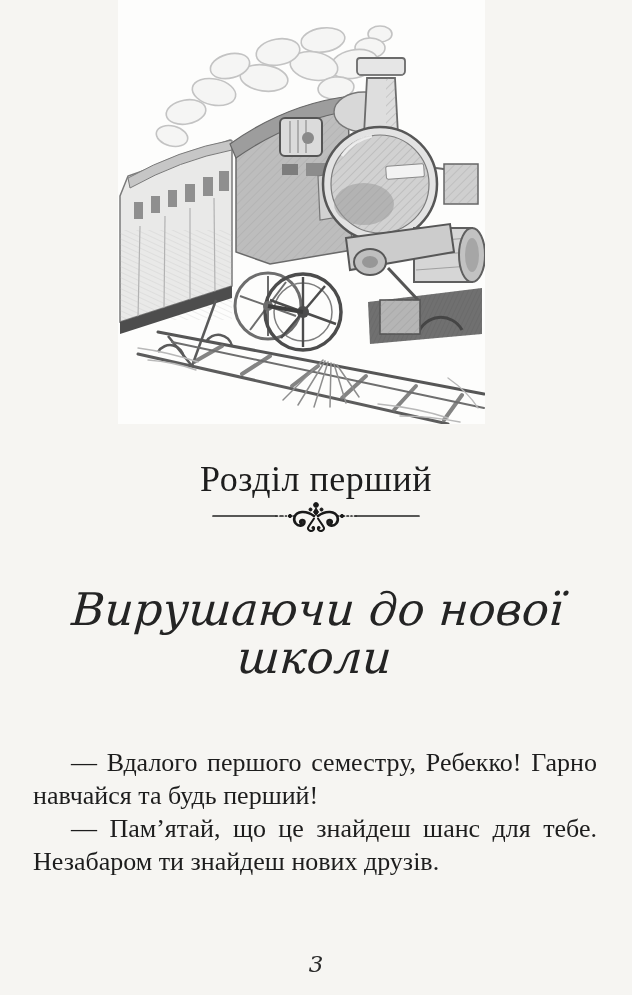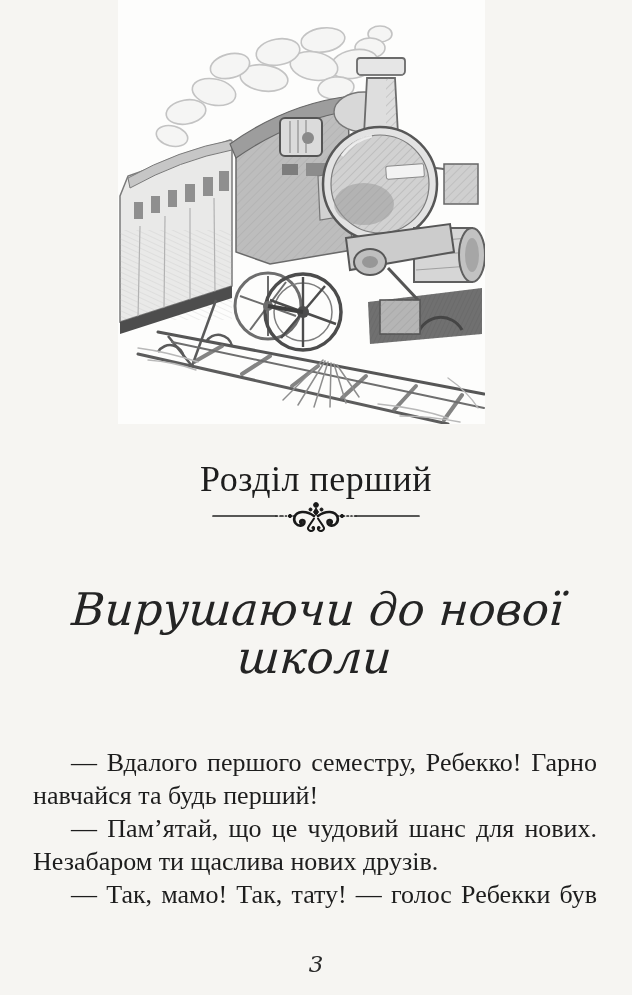--- a/index.html
+++ b/index.html
@@ -278,20 +278,19 @@
         <circle cx="132" cy="15" r="1.6"></circle>
       </g>
     </svg>
   </div>
 
   <h2 class="script-title">Вирушаючи до нової школи</h2>
 
   <div class="body-text">
     <div class="line first">— Вдалого першого семестру, Ребекко! Гарно</div>
     <div class="line">навчайся та будь перший!</div>
-    <div class="line first">— Пам’ятай, що це чудовий шанс для нових.</div>
-    <div class="line">Незабаром ти щаслива нових друзів.</div>
-    <div class="line first">— Так, мамо! Так, тату! — голос Ребекки був</div>
+    <div class="line first">— Пам’ятай, що це знайдеш шанс для тебе.</div>
+    <div class="line">Незабаром ти знайдеш нових друзів.</div>
   </div>
 
   <div class="page-number">3</div>
 
 </div>
 
 </body></html>

